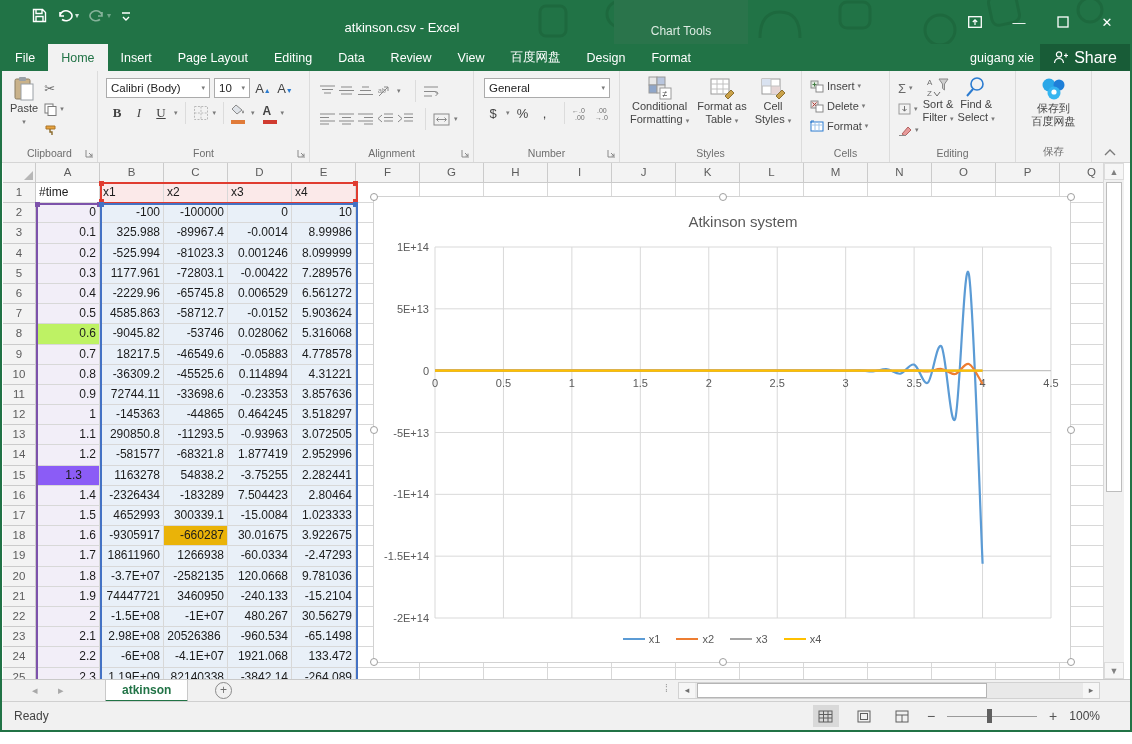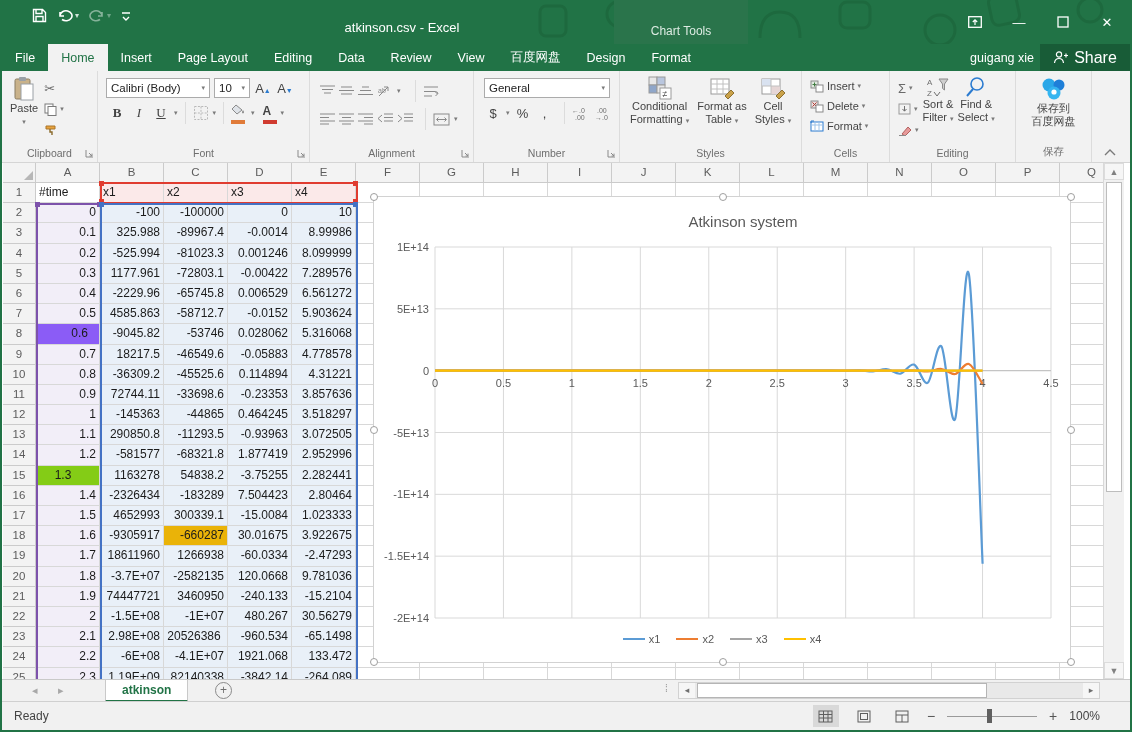--- a/index.html
+++ b/index.html
@@ -661,21 +661,21 @@
           <div class="gc" style="width: 64px;"></div>
           <div class="gc" style="width: 64px;"></div>
           <div class="gc" style="width: 64px;"></div>
           <div class="gc" style="width: 64px;"></div>
           <div class="gc" style="width: 64px;"></div>
           <div class="gc" style="width: 64px;"></div>
           <div class="gc" style="width: 64px;"></div>
         </div>
         <div class="grow">
           <div class="gc rn" style="width: 33px;">8</div>
-          <div class="gc" style="width: 64px; text-align: right; padding-right: 11px; background: #8b5cf6;">0.6</div>
+          <div class="gc" style="width: 64px; text-align: right; padding-right: 3px; background: #bef264;">0.6</div>
           <div class="gc" style="width: 64px; text-align: right; padding-right: 3px; background: rgb(233, 240, 248);">-9045.82</div>
           <div class="gc" style="width: 64px; text-align: right; padding-right: 3px; background: rgb(233, 240, 248);">-53746</div>
           <div class="gc" style="width: 64px; text-align: right; padding-right: 3px; background: rgb(233, 240, 248);">0.028062</div>
           <div class="gc" style="width: 64px; text-align: right; padding-right: 3px; background: rgb(233, 240, 248);">5.316068</div>
           <div class="gc" style="width: 64px;"></div>
           <div class="gc" style="width: 64px;"></div>
           <div class="gc" style="width: 64px;"></div>
           <div class="gc" style="width: 64px;"></div>
           <div class="gc" style="width: 64px;"></div>
           <div class="gc" style="width: 64px;"></div>
@@ -801,21 +801,21 @@
           <div class="gc" style="width: 64px;"></div>
           <div class="gc" style="width: 64px;"></div>
           <div class="gc" style="width: 64px;"></div>
           <div class="gc" style="width: 64px;"></div>
           <div class="gc" style="width: 64px;"></div>
           <div class="gc" style="width: 64px;"></div>
           <div class="gc" style="width: 64px;"></div>
         </div>
         <div class="grow">
           <div class="gc rn" style="width: 33px;">15</div>
-          <div class="gc" style="width: 64px; text-align: center; padding-right: 9px; background: #84cc16;">1.3</div>
+          <div class="gc" style="width: 64px; text-align: right; padding-right: 17px; background: #8b5cf6;">1.3</div>
           <div class="gc" style="width: 64px; text-align: right; padding-right: 3px; background: rgb(233, 240, 248);">1163278</div>
           <div class="gc" style="width: 64px; text-align: right; padding-right: 3px; background: rgb(233, 240, 248);">54838.2</div>
           <div class="gc" style="width: 64px; text-align: right; padding-right: 3px; background: rgb(233, 240, 248);">-3.75255</div>
           <div class="gc" style="width: 64px; text-align: right; padding-right: 3px; background: rgb(233, 240, 248);">2.282441</div>
           <div class="gc" style="width: 64px;"></div>
           <div class="gc" style="width: 64px;"></div>
           <div class="gc" style="width: 64px;"></div>
           <div class="gc" style="width: 64px;"></div>
           <div class="gc" style="width: 64px;"></div>
           <div class="gc" style="width: 64px;"></div>

